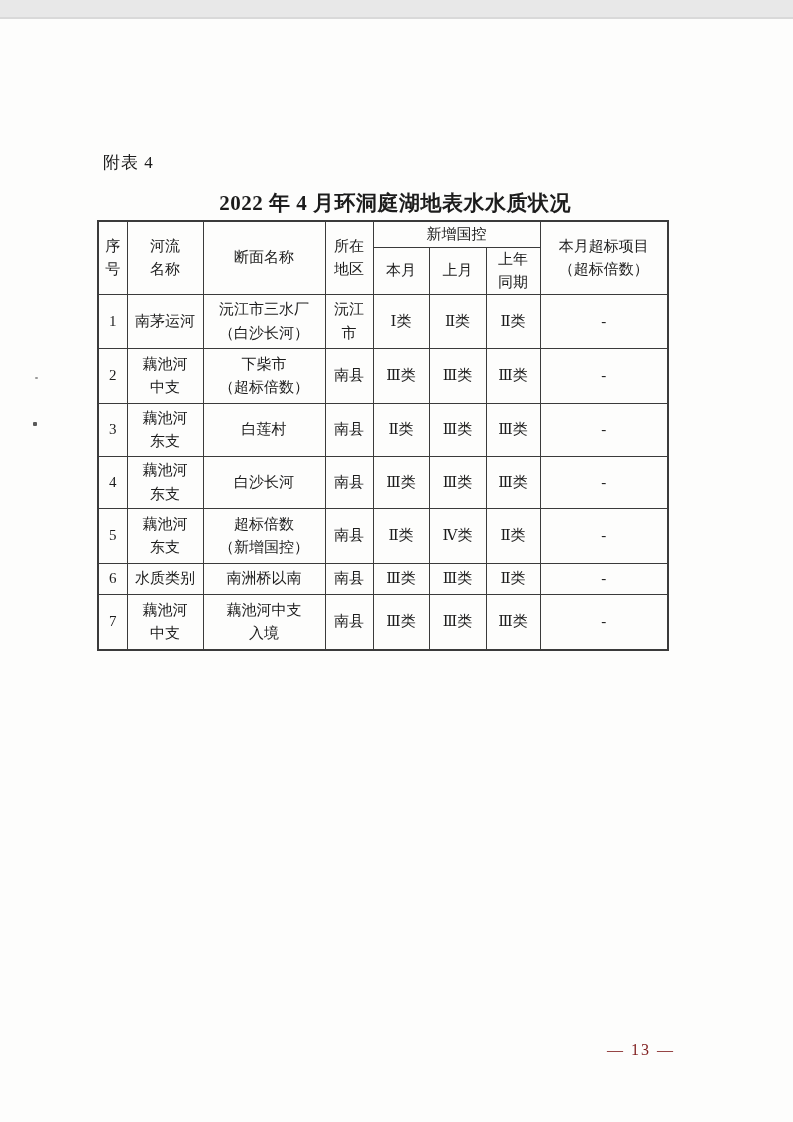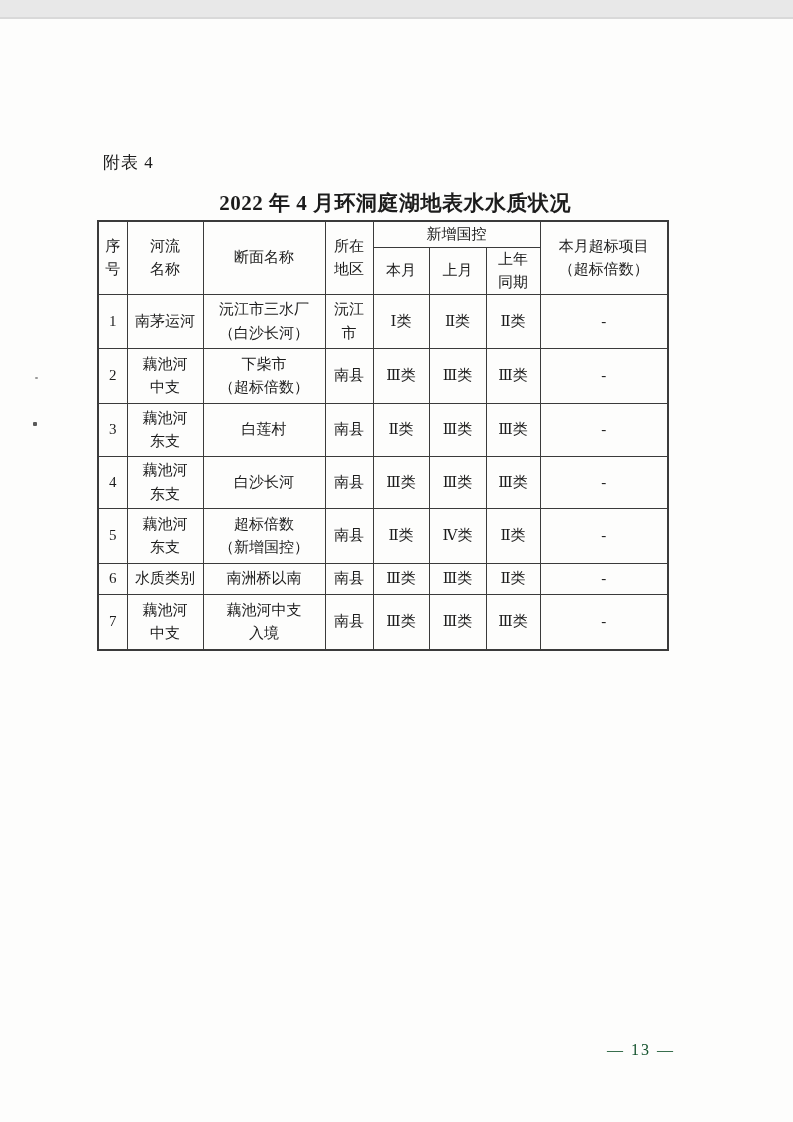--- a/index.html
+++ b/index.html
@@ -69,21 +69,21 @@
   tr.r3 { height: 53px; }
   tr.r4 { height: 52px; }
   tr.r5 { height: 55px; }
   tr.r6 { height: 31px; }
   tr.r7 { height: 55px; }
   .page-number {
     position: absolute;
     left: 607px;
     top: 1024px;
     font-size: 16px;
-    color: #14532d;
+    color: #7f1d1d;
     letter-spacing: 2px;
     font-family: "Liberation Serif", "DejaVu Serif", serif;
     white-space: pre;
   }
   .speck {
     position: absolute;
     background: #777;
     border-radius: 1px;
   }
   .speck-a { left: 35px; top: 360px; width: 3px; height: 2px; background: #9a9a9a; }

